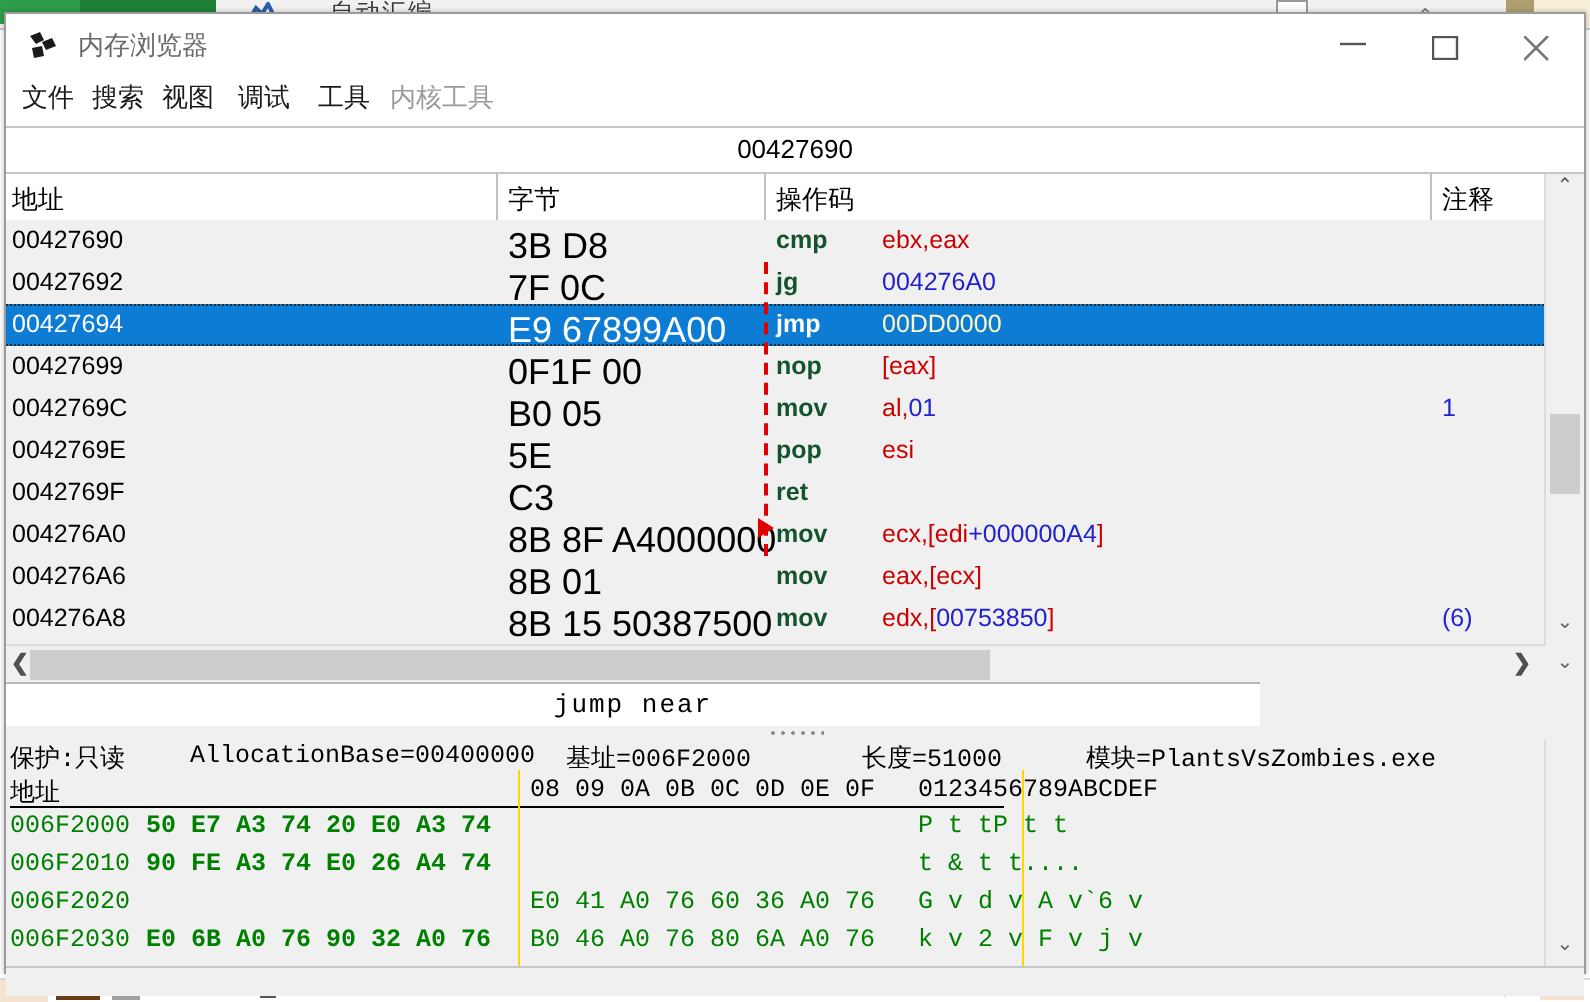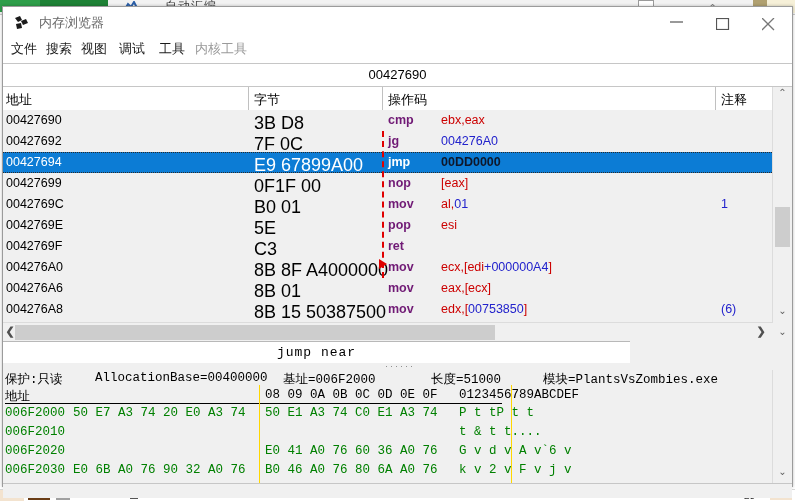--- a/index.html
+++ b/index.html
@@ -62,26 +62,26 @@
   #col-head{position:relative;height:24px;background:#ffffff;border-bottom:1px solid #8a8a8a;}
   .ch{position:absolute;top:4px;font-size:13px;color:#000;}
   .chdiv{position:absolute;top:0;width:1px;height:24px;background:#c0c0c0;}
   #ch-scroll-up{position:absolute;right:3px;top:5px;width:14px;height:14px;}
 
   
   #disasm{position:absolute;left:0;top:103px;width:789px;height:212px;background:#f0f0f0;overflow:hidden;}
   .row{position:absolute;left:0;width:769px;height:21px;}
   .row.sel{background:#0c7cd5;}
   .row.sel .addr,.row.sel .bytes,.row.sel .mn{color:#ffffff;}
-  .row.sel .op{color:#0f172a;font-weight:bold;}
+  .row.sel .op{color:#fef9c3;}
   .seloutline{position:absolute;left:0;width:769px;height:21px;box-sizing:border-box;
      border-top:1px dotted #2b2b2b;border-bottom:1px dotted #2b2b2b;}
   .addr{position:absolute;left:3px;top:3px;font-size:12.5px;color:#000;}
   .bytes{position:absolute;left:251px;top:3px;font-size:18px;color:#000;}
-  .mn{position:absolute;left:385px;top:3px;font-size:12.5px;font-weight:bold;color:#701a75;}
+  .mn{position:absolute;left:385px;top:3px;font-size:12.5px;font-weight:bold;color:#14532d;}
   .op{position:absolute;left:438px;top:3px;font-size:12.5px;color:#cc0000;}
   .op .blue{color:#2222cc;}
   .cmt{position:absolute;left:718px;top:3px;font-size:12.5px;color:#2222cc;}
   
   #jumpline{position:absolute;left:379px;top:124px;width:0;height:147px;
      border-left:2px dashed #e00000;}
   #jumparrow{position:absolute;left:376px;top:252px;width:0;height:0;
      border-top:5px solid transparent;border-bottom:5px solid transparent;border-left:8px solid #e00000;}
 
   
@@ -115,21 +115,21 @@
   
   #hexhead{position:absolute;left:0;top:381px;width:789px;height:17px;background:#f0f0f0;
      font-family:"Liberation Mono",monospace;font-size:12.5px;color:#000;}
   #hexhead .hh{position:absolute;top:0px;}
   #hexhead-rule{position:absolute;left:2px;top:396px;width:497px;height:1px;background:#000;}
 
   
   #hexbody{position:absolute;left:0;top:398px;width:789px;height:78px;background:#f0f0f0;overflow:hidden;}
   .hrow{position:absolute;left:0;width:789px;height:19px;font-family:"Liberation Mono",monospace;font-size:12.5px;}
   .hrow .haddr{position:absolute;left:2px;top:1px;color:#008000;}
-  .hrow .hbytes{position:absolute;left:70px;top:1px;color:#008000;letter-spacing:0px;}
+  .hrow .hbytes{position:absolute;left:70px;top:1px;color:#008000;letter-spacing:0px;font-weight:bold;}
   .hrow .hbytes2{position:absolute;left:262px;top:1px;color:#008000;}
   .hrow .hascii{position:absolute;left:456px;top:1px;color:#008000;}
   .yellowsep{position:absolute;top:378px;width:1px;height:98px;background:#ffd700;}
   #ys1{left:256px;}
   #ys2{left:508px;}
 
   
   #mem-vscroll{position:absolute;right:0px;top:363px;width:19px;height:113px;background:#f0f0f0;border-left:1px solid #dcdcdc;}
   #mem-bottom{position:absolute;left:0;top:476px;width:789px;height:14px;background:#f0f0f0;border-top:1px solid #c6c6c6;}
 </style>
@@ -239,21 +239,21 @@
       </div>
       <div class="seloutline" style="top: 42px;"></div>
       <div class="row" style="top: 63px;">
         <div class="addr">00427699</div>
         <div class="bytes">0F1F 00</div>
         <div class="mn">nop</div>
         <div class="op">[eax]</div>
       </div>
       <div class="row" style="top: 84px;">
         <div class="addr">0042769C</div>
-        <div class="bytes">B0 01</div>
+        <div class="bytes">B0 05</div>
         <div class="mn">mov</div>
         <div class="op">al,<span class="blue">01</span></div>
         <div class="cmt">1</div>
       </div>
       <div class="row" style="top: 105px;">
         <div class="addr">0042769E</div>
         <div class="bytes">5E</div>
         <div class="mn">pop</div>
         <div class="op">esi</div>
       </div>
@@ -319,25 +319,25 @@
     <div class="hh" style="left:2px">地址</div>
     <div class="hh" style="left:262px">08 09 0A 0B 0C 0D 0E 0F</div>
     <div class="hh" style="left:456px">0123456789ABCDEF</div>
   </div>
   <div id="hexhead-rule"></div>
 
   <div id="hexbody">
       <div class="hrow" style="top: 0px;">
         <div class="haddr">006F2000</div>
         <div class="hbytes">50 E7 A3 74 20 E0 A3 74</div>
-        <div class="hbytes2">50 E1 A3 74 C0 E1 A3 74</div>
         <div class="hascii">P  t  tP  t   t</div>
       </div>
       <div class="hrow" style="top: 19px;">
         <div class="haddr">006F2010</div>
+        <div class="hbytes">90 FE A3 74 E0 26 A4 74</div>
         <div class="hascii">  t &amp; t   t....</div>
       </div>
       <div class="hrow" style="top: 38px;">
         <div class="haddr">006F2020</div>
         <div class="hbytes2">E0 41 A0 76 60 36 A0 76</div>
         <div class="hascii"> G v d v A v`6 v</div>
       </div>
       <div class="hrow" style="top: 57px;">
         <div class="haddr">006F2030</div>
         <div class="hbytes">E0 6B A0 76 90 32 A0 76</div>

